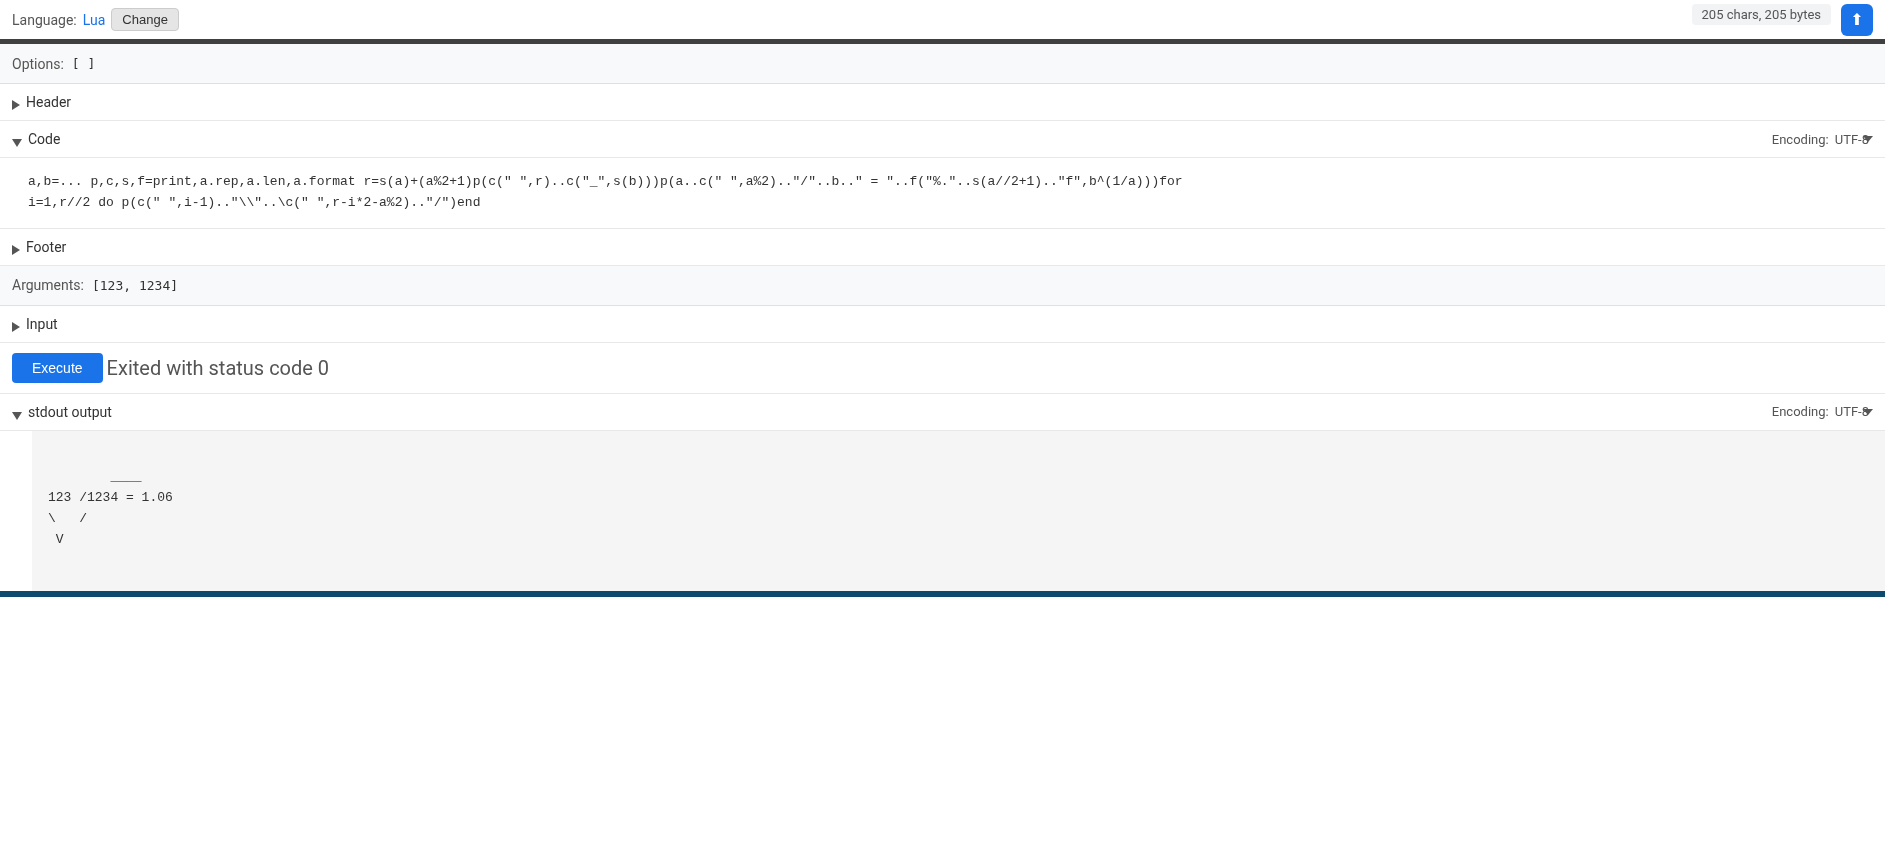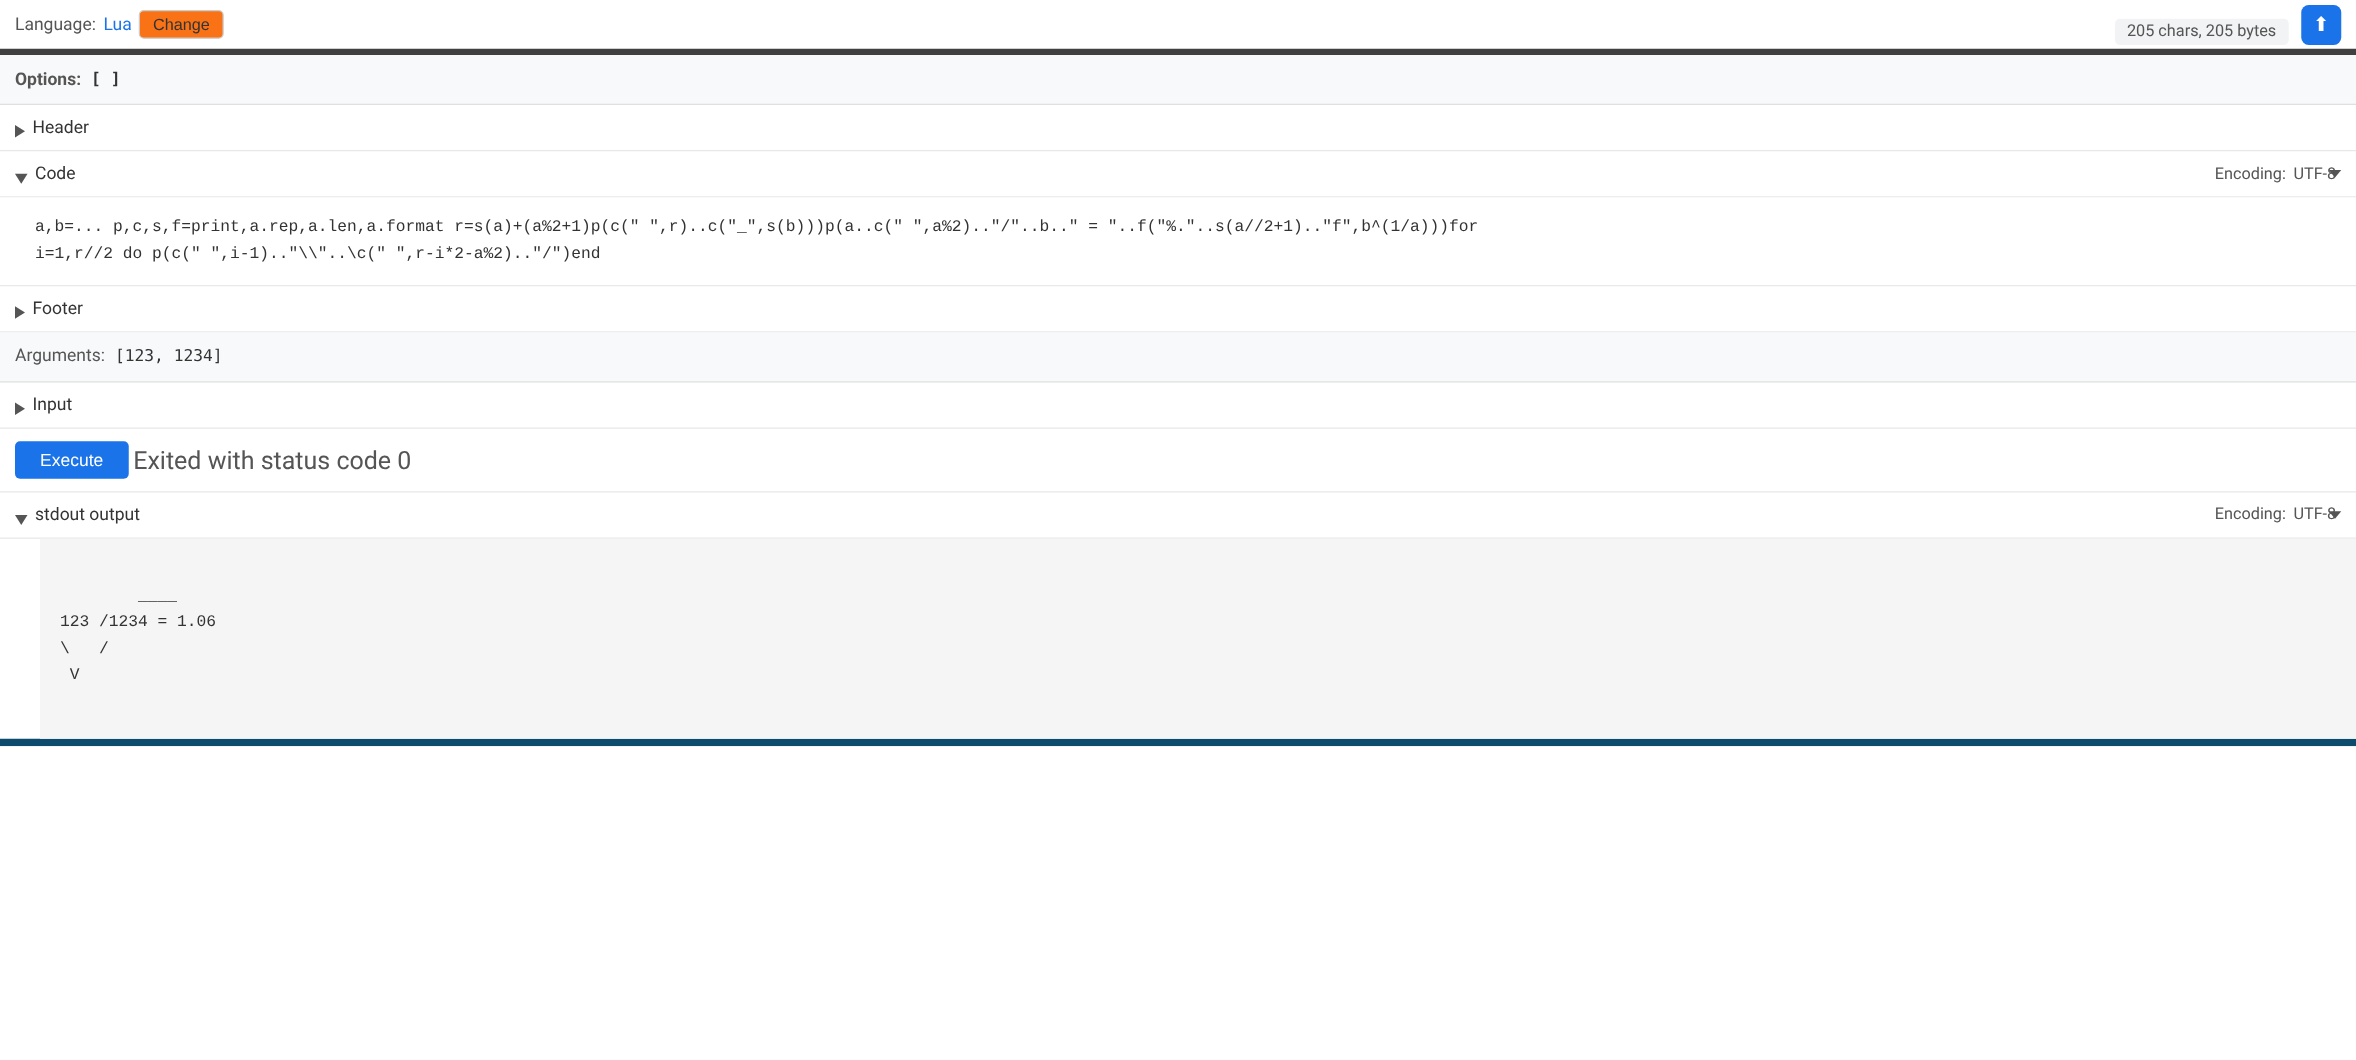--- a/index.html
+++ b/index.html
@@ -26,31 +26,31 @@
     }
     .language-label {
       color: #555;
     }
     .language-link {
       color: #1a73e8;
       text-decoration: none;
       cursor: pointer;
     }
     .change-btn {
-      background: #f97316;
+      background: #e5e5e5;
       border: 1px solid #ccc;
       border-radius: 4px;
       padding: 3px 10px;
       cursor: pointer;
       font-size: 13px;
       color: #333;
     }
     .top-bar-right {
       display: flex;
-      align-items: flex-end;
+      align-items: flex-start;
       gap: 10px;
     }
     .chars-info {
       color: #555;
       font-size: 13px;
       background: #f1f3f4;
       padding: 3px 10px;
       border-radius: 4px;
     }
     .icon-btn {
@@ -67,21 +67,20 @@
     }
 
     
     .options-bar {
       display: flex;
       align-items: center;
       padding: 6px 12px;
       background: #f8f9fa;
       border-bottom: 1px solid #e0e0e0;
       height: 40px;
-      font-weight: bold;
     }
     .options-label {
       color: #555;
       margin-right: 8px;
     }
     .options-value {
       font-family: monospace;
       font-size: 13px;
       color: #333;
     }

